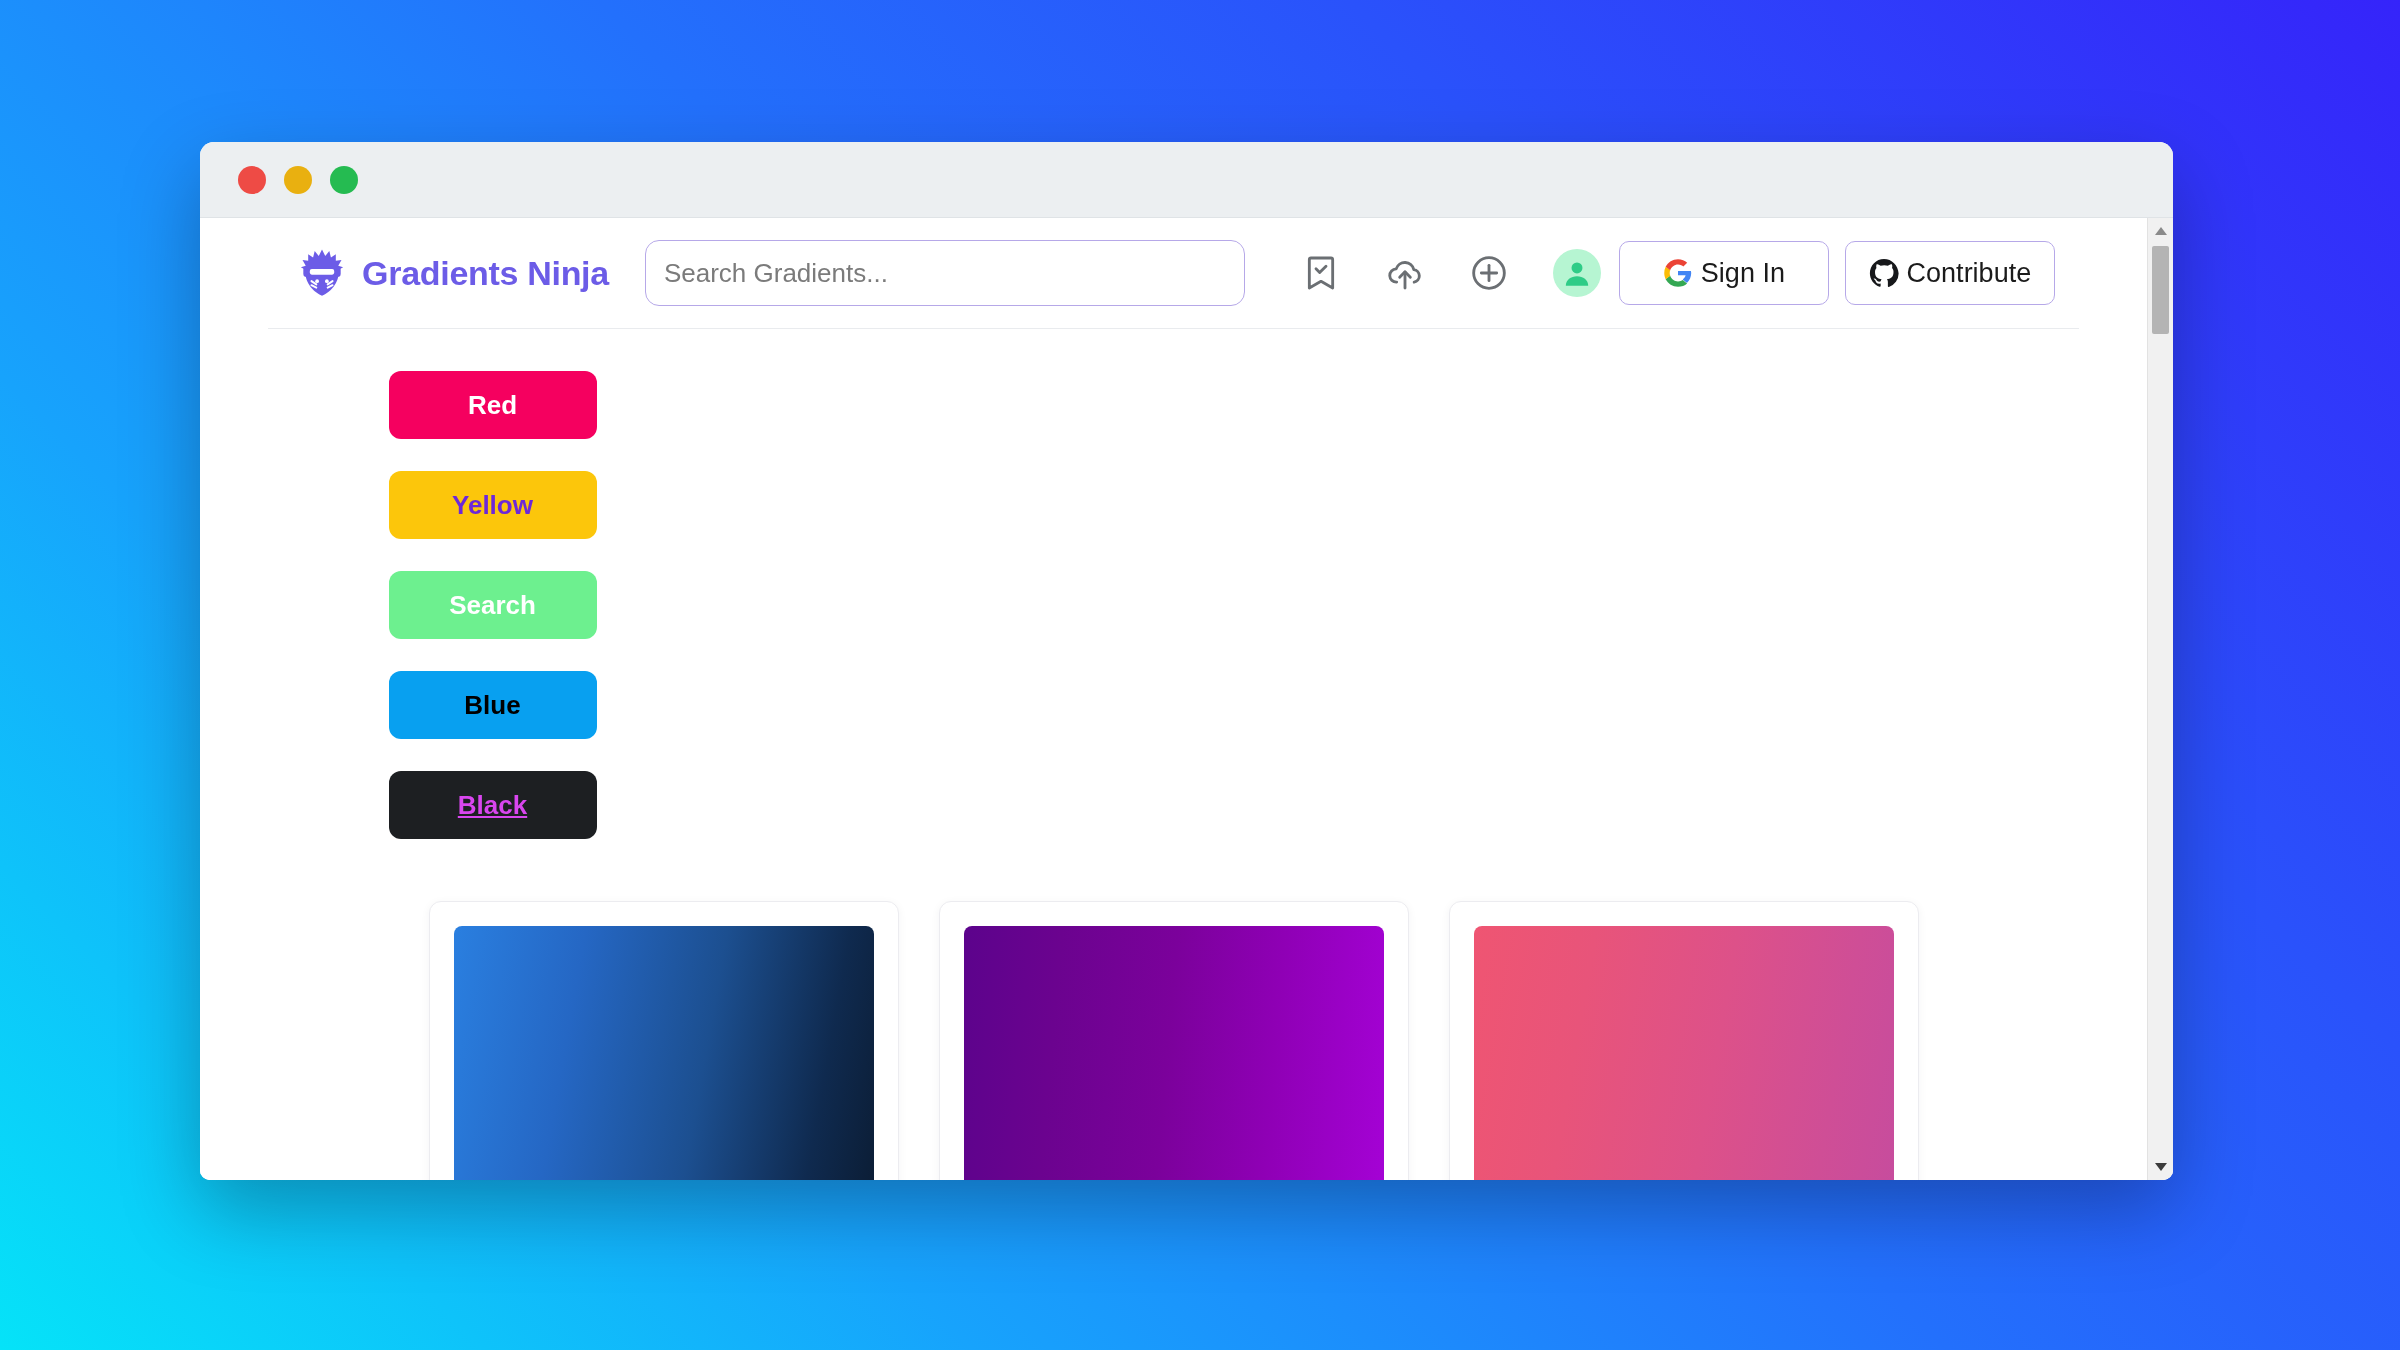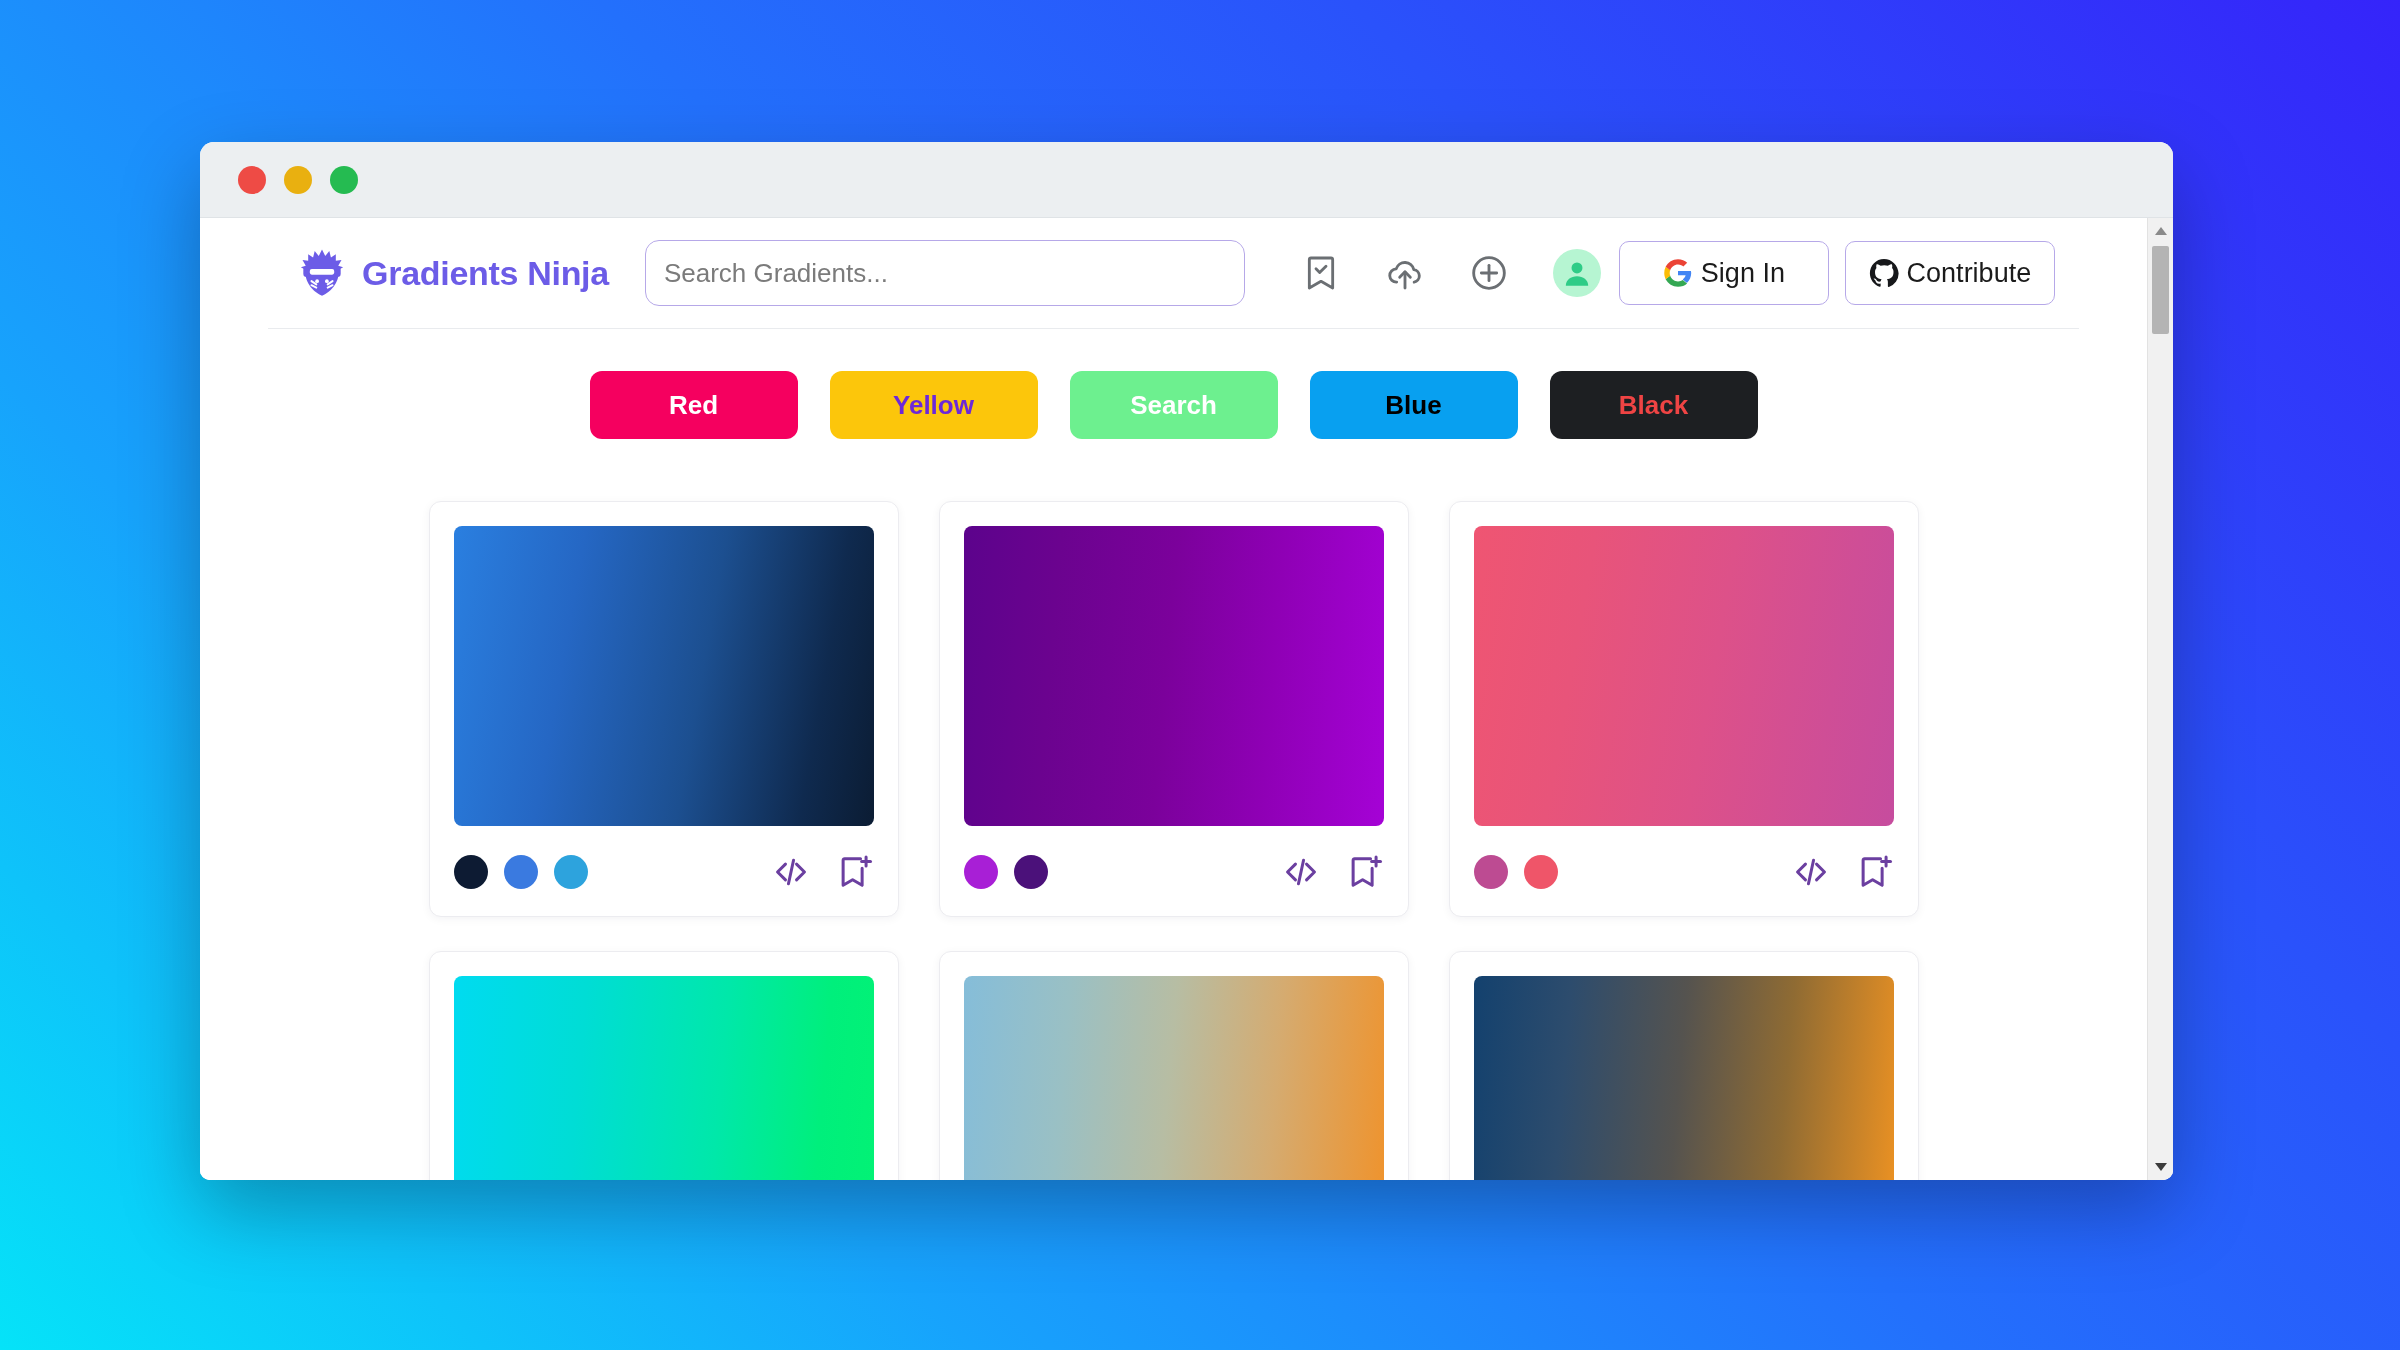--- a/index.html
+++ b/index.html
@@ -158,20 +158,21 @@
     padding: 42px 0 0 0;
     overflow: hidden;
   }
 
   
   #filters {
     display: flex;
     justify-content: center;
     gap: 32px;
     margin-bottom: 62px;
+    flex-direction: column;
   }
   .filter-pill {
     width: 208px;
     height: 68px;
     border-radius: 12px;
     border: none;
     font-size: 26px;
     font-weight: bold;
     font-family: "Liberation Sans", sans-serif;
     cursor: pointer;
@@ -338,21 +339,21 @@
         </div>
       </div>
 
       <div id="main">
 
         <div id="filters">
             <button class="filter-pill" style="background: rgb(245, 0, 95); color: rgb(255, 255, 255);">Red</button>
             <button class="filter-pill" style="background: rgb(252, 198, 11); color: #6d28d9;">Yellow</button>
             <button class="filter-pill" style="background: rgb(109, 240, 143); color: rgb(255, 255, 255);">Search</button>
             <button class="filter-pill" style="background: rgb(8, 160, 240); color: #000000;">Blue</button>
-            <button class="filter-pill" style="background: rgb(29, 31, 34); color: #ef4444;">Black</button>
+            <button class="filter-pill" style="background: rgb(29, 31, 34); color: #d946ef; text-decoration: underline;">Black</button>
           </div>
 
         <div id="grid">
             <div class="gradient-card">
               <div class="swatch" style="background: linear-gradient(100deg, rgb(42, 127, 224) 0%, rgb(37, 103, 196) 28%, rgb(28, 79, 144) 58%, rgb(15, 42, 79) 84%, rgb(11, 28, 51) 100%);"></div>
               <div class="card-footer">
                 <div class="dots">
                   <span class="dot" style="background: rgb(13, 27, 51);"></span>
                   <span class="dot" style="background: rgb(58, 122, 224);"></span>
                   <span class="dot" style="background: rgb(45, 163, 221);"></span>

